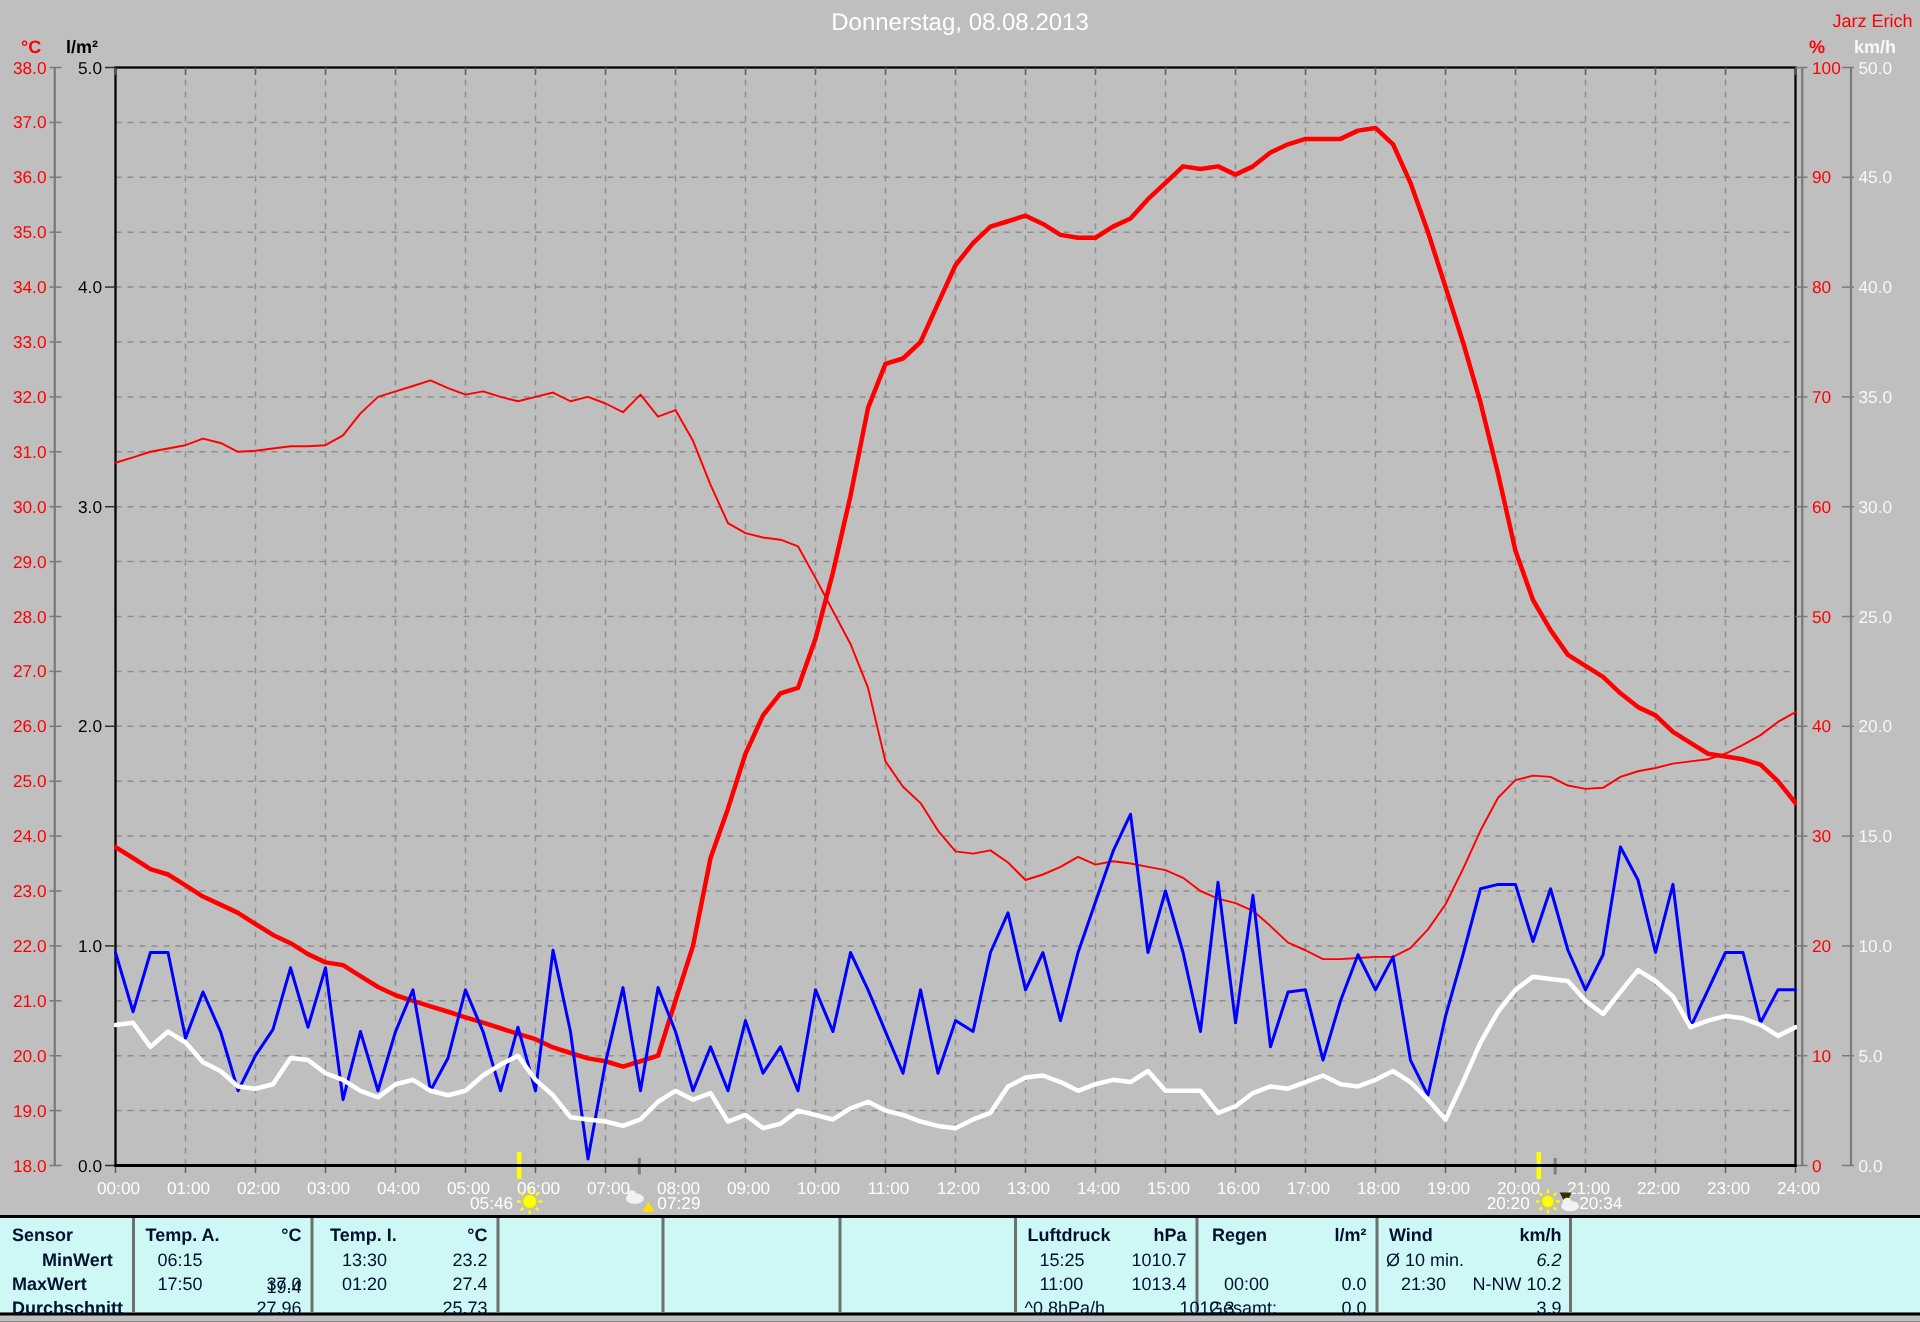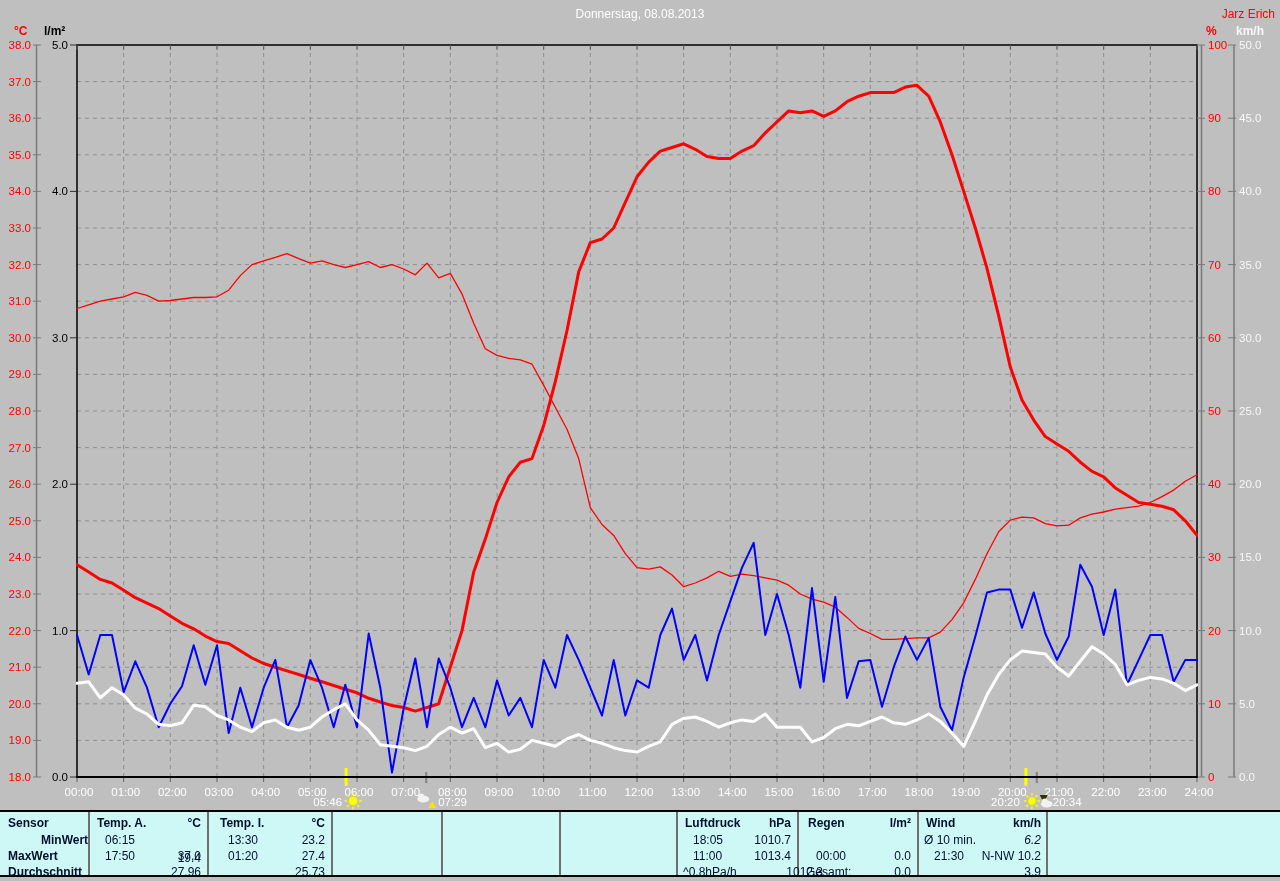--- a/index.html
+++ b/index.html
@@ -1,19 +1,19 @@
 <!DOCTYPE html>
 <html><head>
 <meta charset="utf-8">
 <style>
   html,body{margin:0;padding:0;background:#555;}
   #screen{position:relative;width:1280px;height:881px;background:#bfbfbf;overflow:hidden;
           font-family:"Liberation Sans",sans-serif;}
   .abs{position:absolute;}
-  #title{top:7px;left:0;width:1280px;text-align:center;color:#ffffff;font-size:12px;}
+  #title{top:7px;left:0;width:1280px;text-align:center;color:#ffffff;font-size:16px;}
   #user{top:7px;right:5px;color:#ff0000;font-size:12px;}
   .axis-head{top:24px;font-size:12px;font-weight:bold;}
   #head-c{left:14px;color:#ff0000;}
   #head-lm2{left:44px;color:#000000;}
   #head-pct{left:1206px;color:#ff0000;}
   #head-kmh{left:1236px;color:#f8f8f8;}
   #legend{top:30px;left:0;height:14px;width:1280px;}
   .leg-item{position:absolute;top:0;display:flex;align-items:center;font-size:11px;}
   .leg-sq{width:10px;height:10px;display:inline-block;margin-right:5px;border:1px solid #555;}
   #chartwrap{top:0;left:0;}
@@ -313,40 +313,40 @@
   <div class="vdiv" style="left: 88px;"></div>
       <div class="vdiv" style="left: 207px;"></div>
       <div class="vdiv" style="left: 331px;"></div>
       <div class="vdiv" style="left: 441px;"></div>
       <div class="vdiv" style="left: 559px;"></div>
       <div class="vdiv" style="left: 676px;"></div>
       <div class="vdiv" style="left: 797px;"></div>
       <div class="vdiv" style="left: 917px;"></div>
       <div class="vdiv" style="left: 1046px;"></div>
       <div class="tcell tbold" style="top: 6px; left: 8px;">Sensor</div>
-      <div class="tcell tbold" style="top: 23px; left: 25px; padding-left: 16px;">MinWert</div>
+      <div class="tcell tbold" style="top: 23px; left: 12px; padding-left: 16px;">MinWert</div>
       <div class="tcell tbold" style="top: 39px; left: 8px;">MaxWert</div>
       <div class="tcell tbold" style="top: 55px; left: 8px;">Durchschnitt</div>
       <div class="tcell tbold" style="top: 6px; left: 97px;">Temp. A.</div>
       <div class="tcell tbold tright" style="top: 6px; left: 141px; width: 60px;">°C</div>
       <div class="tcell" style="top: 23px; left: 105px;">06:15</div>
       <div class="tcell tright" style="top: 23px; left: 111px; width: 90px; margin-top: 18px;">19.4</div>
       <div class="tcell" style="top: 39px; left: 105px;">17:50</div>
       <div class="tcell tright" style="top: 39px; left: 111px; width: 90px;">37.0</div>
       <div class="tcell tright" style="top: 55px; left: 111px; width: 90px;">27.96</div>
       <div class="tcell tbold" style="top: 6px; left: 220px;">Temp. I.</div>
       <div class="tcell tbold tright" style="top: 6px; left: 265px; width: 60px;">°C</div>
       <div class="tcell" style="top: 23px; left: 228px;">13:30</div>
       <div class="tcell tright" style="top: 23px; left: 235px; width: 90px;">23.2</div>
       <div class="tcell" style="top: 39px; left: 228px;">01:20</div>
       <div class="tcell tright" style="top: 39px; left: 235px; width: 90px;">27.4</div>
       <div class="tcell tright" style="top: 55px; left: 235px; width: 90px;">25.73</div>
       <div class="tcell tbold" style="top: 6px; left: 685px;">Luftdruck</div>
       <div class="tcell tbold tright" style="top: 6px; left: 731px; width: 60px;">hPa</div>
-      <div class="tcell" style="top: 23px; left: 693px;">18:05</div>
+      <div class="tcell" style="top: 23px; left: 693px;">15:25</div>
       <div class="tcell tright" style="top: 23px; left: 701px; width: 90px;">1010.7</div>
       <div class="tcell" style="top: 39px; left: 693px;">11:00</div>
       <div class="tcell tright" style="top: 39px; left: 701px; width: 90px;">1013.4</div>
       <div class="tcell" style="top: 55px; left: 683px;">^0.8hPa/h</div>
       <div class="tcell tright" style="top: 55px; left: 701px; width: 90px; padding-left: 32px;">1012.3</div>
       <div class="tcell tbold" style="top: 6px; left: 808px;">Regen</div>
       <div class="tcell tbold tright" style="top: 6px; left: 851px; width: 60px;">l/m²</div>
       <div class="tcell" style="top: 39px; left: 816px;">00:00</div>
       <div class="tcell tright" style="top: 39px; left: 821px; width: 90px;">0.0</div>
       <div class="tcell" style="top: 55px; left: 806px;">Gesamt:</div>

